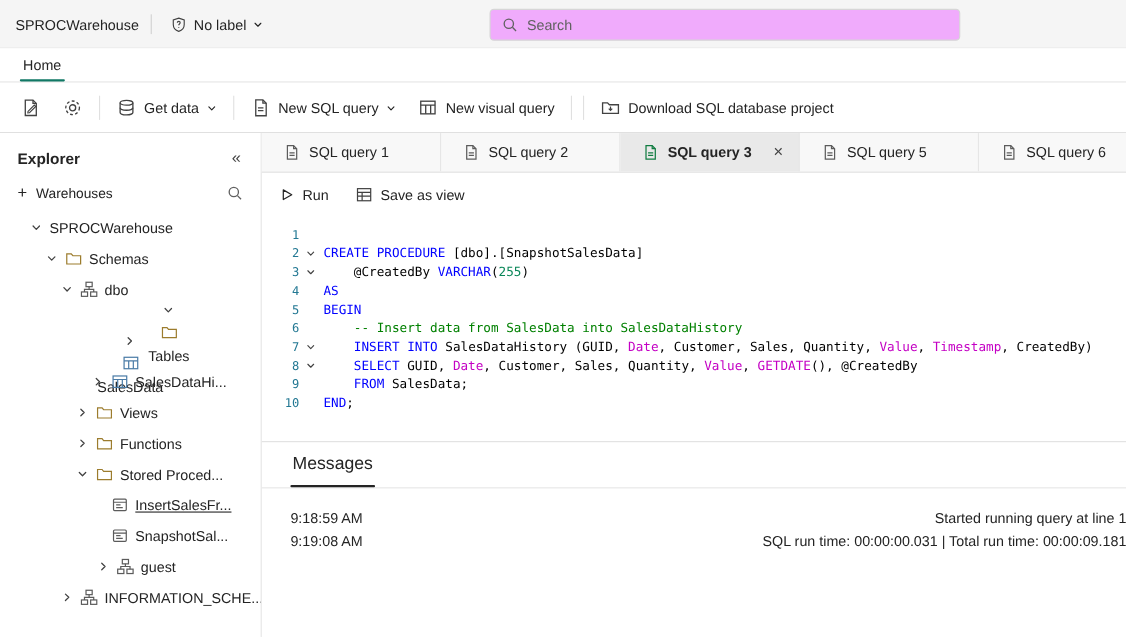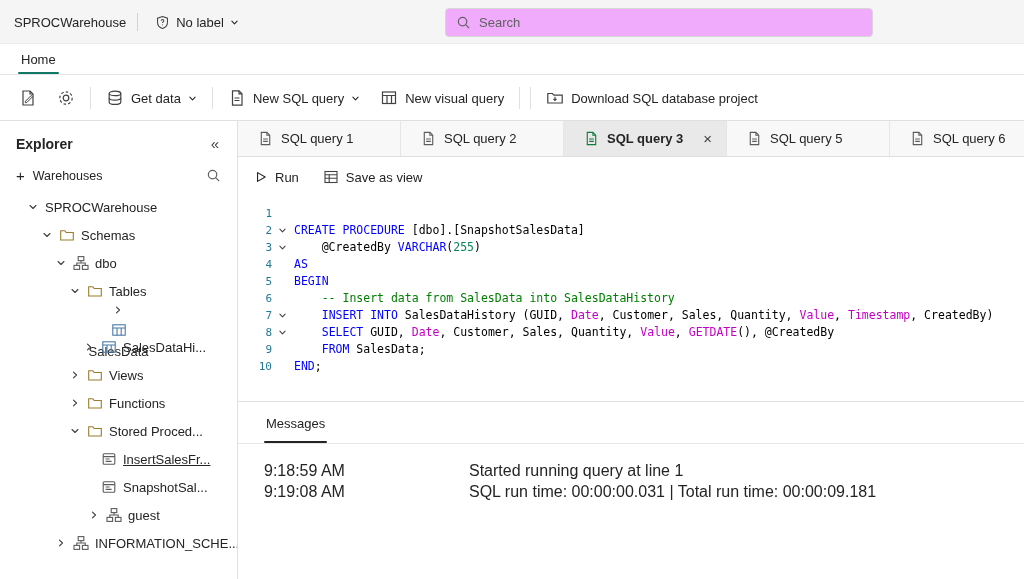--- a/index.html
+++ b/index.html
@@ -63,24 +63,24 @@
   .fold svg{width:9px;height:9px;}
   .codeline{white-space:pre;padding-left:2px;color:#000;}
   .tk-k{color:var(--keyword,#0000ff);}
   .tk-c{color:var(--comment,#008000);}
   .tk-p{color:var(--predefined,#c400c4);}
   .tk-n{color:var(--number,#098658);}
 
   
   .messages{flex:1;border-top:1px solid #e0e0e0;display:flex;flex-direction:column;}
   .msg-tabs{height:42px;border-bottom:1px solid #e6e6e6;display:flex;align-items:flex-end;padding-left:26px;flex:none;}
-  .msg-tab{position:relative;font-size:13px;padding:0 2px 12px;}
+  .msg-tab{position:relative;font-size:16px;padding:0 2px 12px;}
   .msg-tab::after{content:"";position:absolute;left:0;right:0;bottom:0;height:2.5px;border-radius:2px;background:#242424;}
   .msg-rows{padding:16px 0 0 26px;}
-  .msg-row{display:flex;height:21px;align-items:center;font-size:16px;}
+  .msg-row{display:flex;height:21px;align-items:center;font-size:13px;justify-content:space-between;}
   .msg-time{width:205px;flex:none;}
 </style>
 </head>
 <body>
 
 <div class="topbar">
   <div class="topbar-left">
     <span>SPROCWarehouse</span>
     <span class="tb-divider"></span>
     <span class="label-btn">
@@ -237,21 +237,21 @@
         <span class="ic">
           <svg width="16" height="16" viewBox="0 0 16 16" fill="none" stroke="#5b5b5b" stroke-width="1.1">
             <rect x="5.2" y="1.6" width="5.6" height="4"></rect>
             <rect x="1" y="10.4" width="5.6" height="4"></rect>
             <rect x="9.4" y="10.4" width="5.6" height="4"></rect>
             <path d="M8 5.6V8M3.8 10.4V8h8.4v2.4"></path>
           </svg>
         </span>
         <span>dbo</span>
       </div>
-      <div class="tree-row" style="padding-left: 70px;">
+      <div class="tree-row" style="padding-left: 70px; flex-direction: column;">
         <span class="chev down">
           <svg width="10" height="10" viewBox="0 0 12 12" fill="none" stroke="currentColor" stroke-width="1.4" stroke-linecap="round" stroke-linejoin="round">
             <path d="M2.5 4.2 6 7.8 9.5 4.2"></path>
           </svg>
         </span>
         <span class="ic">
           <svg width="16" height="16" viewBox="0 0 16 16" fill="none" stroke="#9c7c2d" stroke-width="1.1">
             <path d="M1.7 13V3.8h4.1l1.4 1.7h7.1V13z"></path>
           </svg>
         </span>

